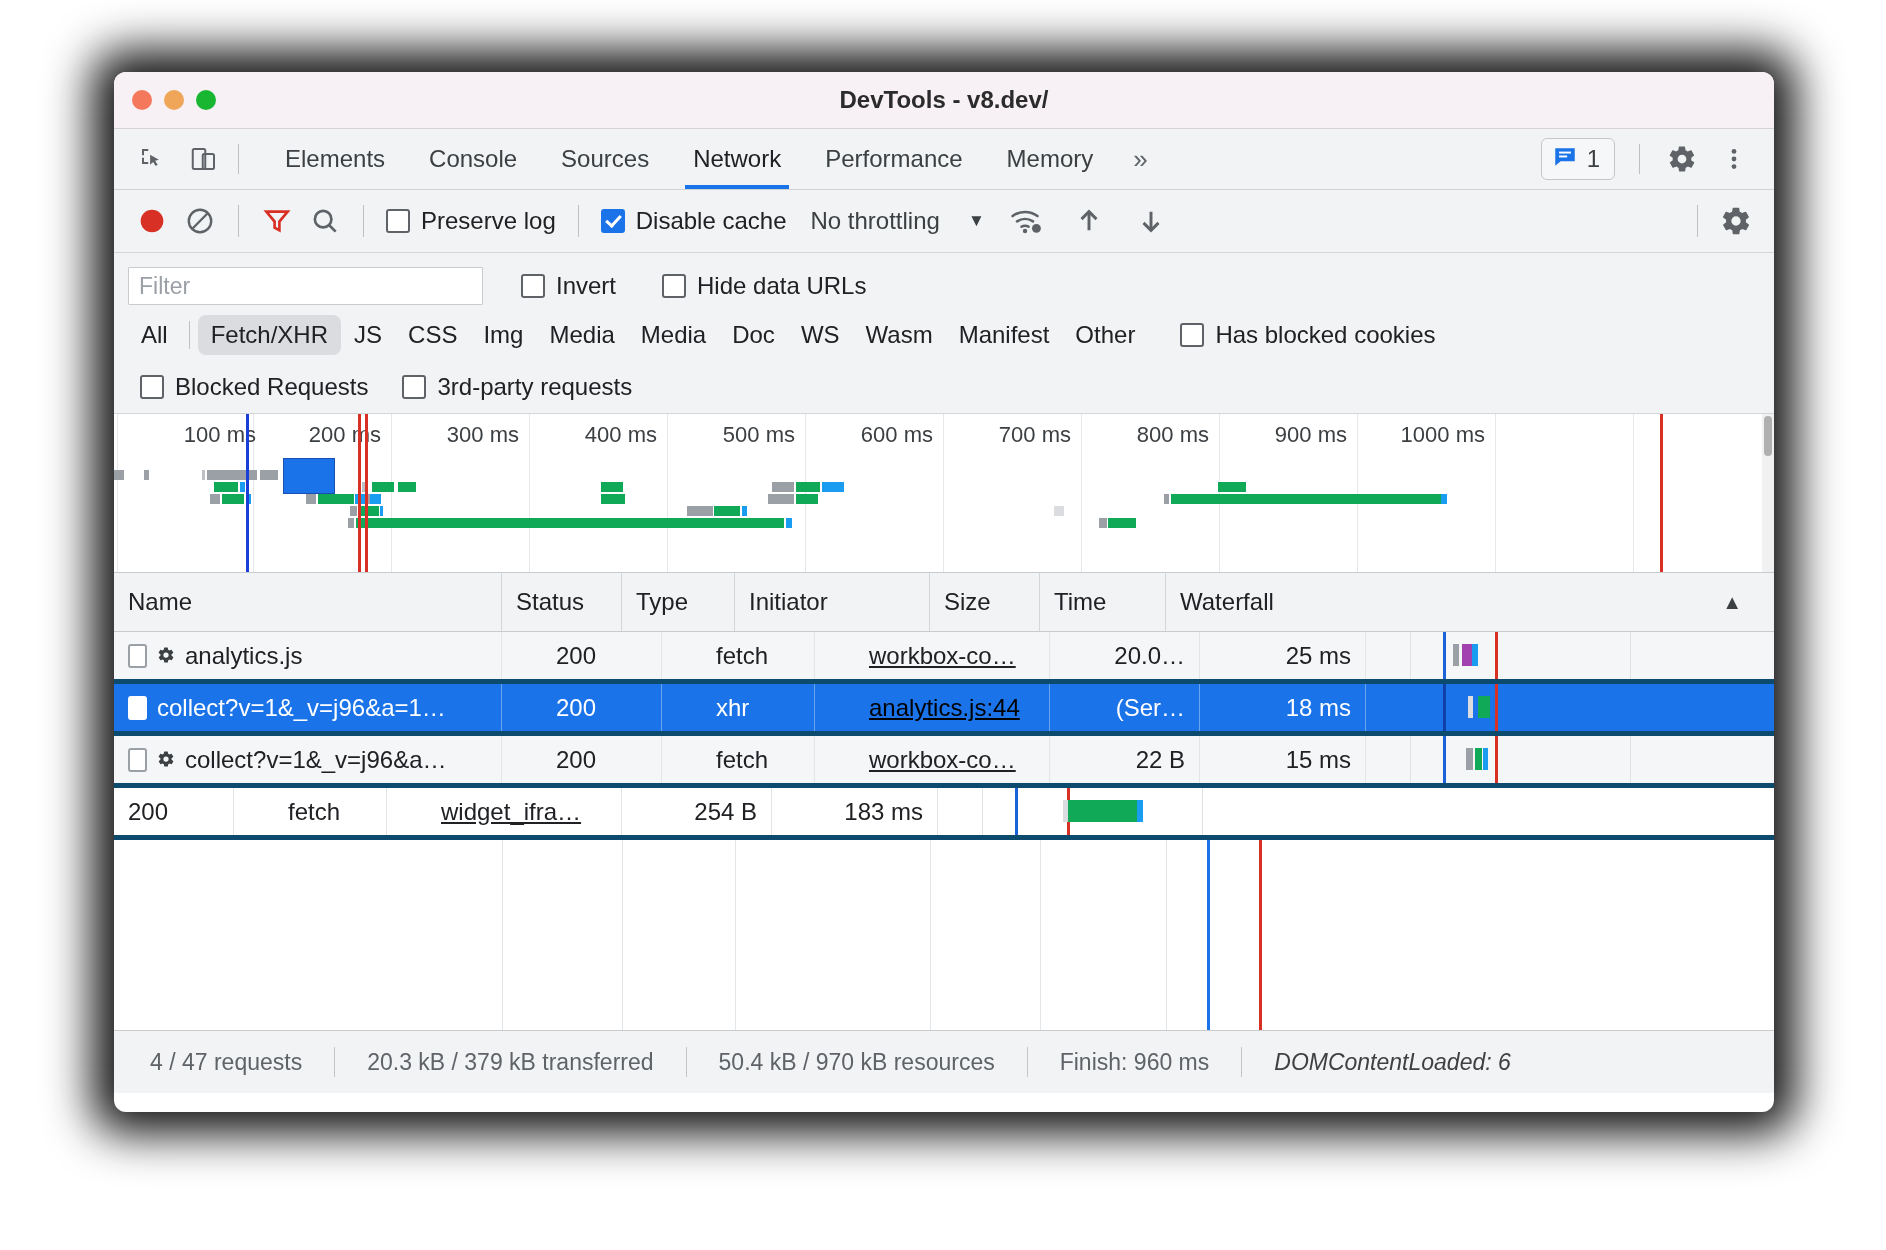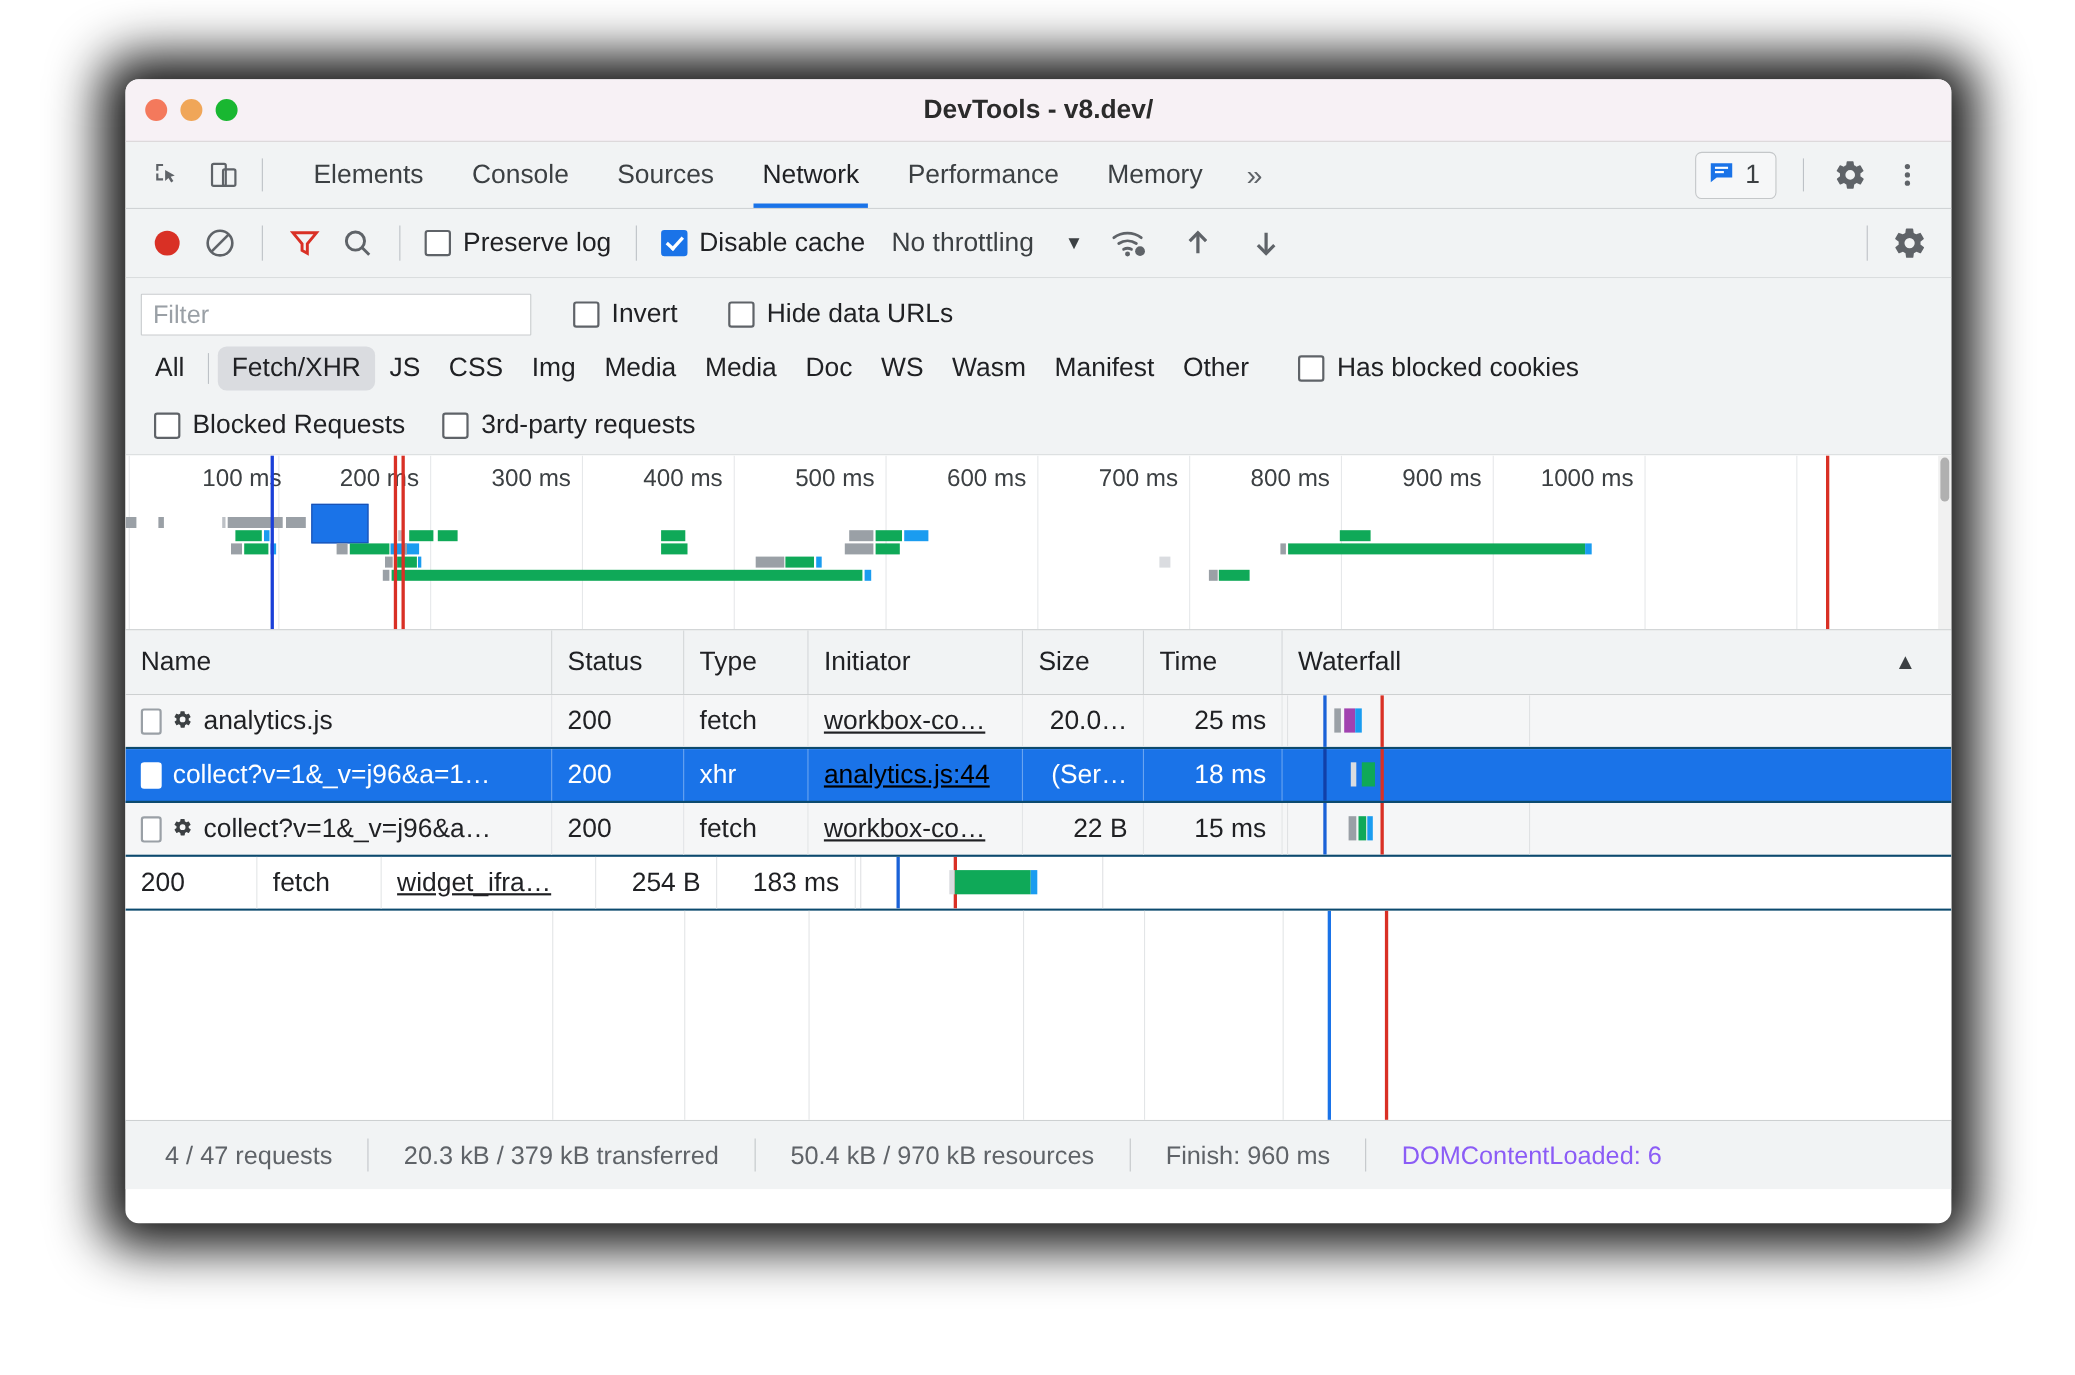--- a/index.html
+++ b/index.html
@@ -285,21 +285,22 @@
     display: flex;
     align-items: center;
   }
   .th.last { border-right: none; flex: 1; justify-content: space-between; }
   .sort-arrow { font-size: 20px; color: #3c4043; margin-right: 18px; }
 
   .trow {
     display: flex;
     height: 47px;
     align-items: center;
-    border-bottom: 2px solid #0c4a6e;
+    border-bottom: 5px solid #0c4a6e;
+    gap: 40px;
   }
   .trow.odd { background: #f5f6f7; }
   .trow.even { background: #ffffff; }
   .trow.selected { background: #1a73e8; }
   .td {
     font-size: 24px;
     color: #202124;
     padding: 0 14px;
     box-sizing: border-box;
     border-right: 1px solid #e3e5e7;
@@ -341,21 +342,21 @@
     background: #f1f3f4;
     border-top: 1px solid #c9ccce;
     display: flex;
     align-items: center;
     padding: 0 16px;
     gap: 12px;
     overflow: hidden;
   }
   .sb-item { font-size: 23px; color: #5f6368; padding: 0 20px; white-space: nowrap; }
   .sb-sep { width: 1px; height: 30px; background: #c2c6c9; }
-  .sb-item.blue { color: #8b5cf6; }
+  .sb-item.blue { color: #404040; font-style: italic; }
 </style>
 </head>
 <body>
 
 <div id="root">
   <div class="window">
 
     <div class="titlebar">
       <div class="traffic">
         <div class="dot red"></div>

